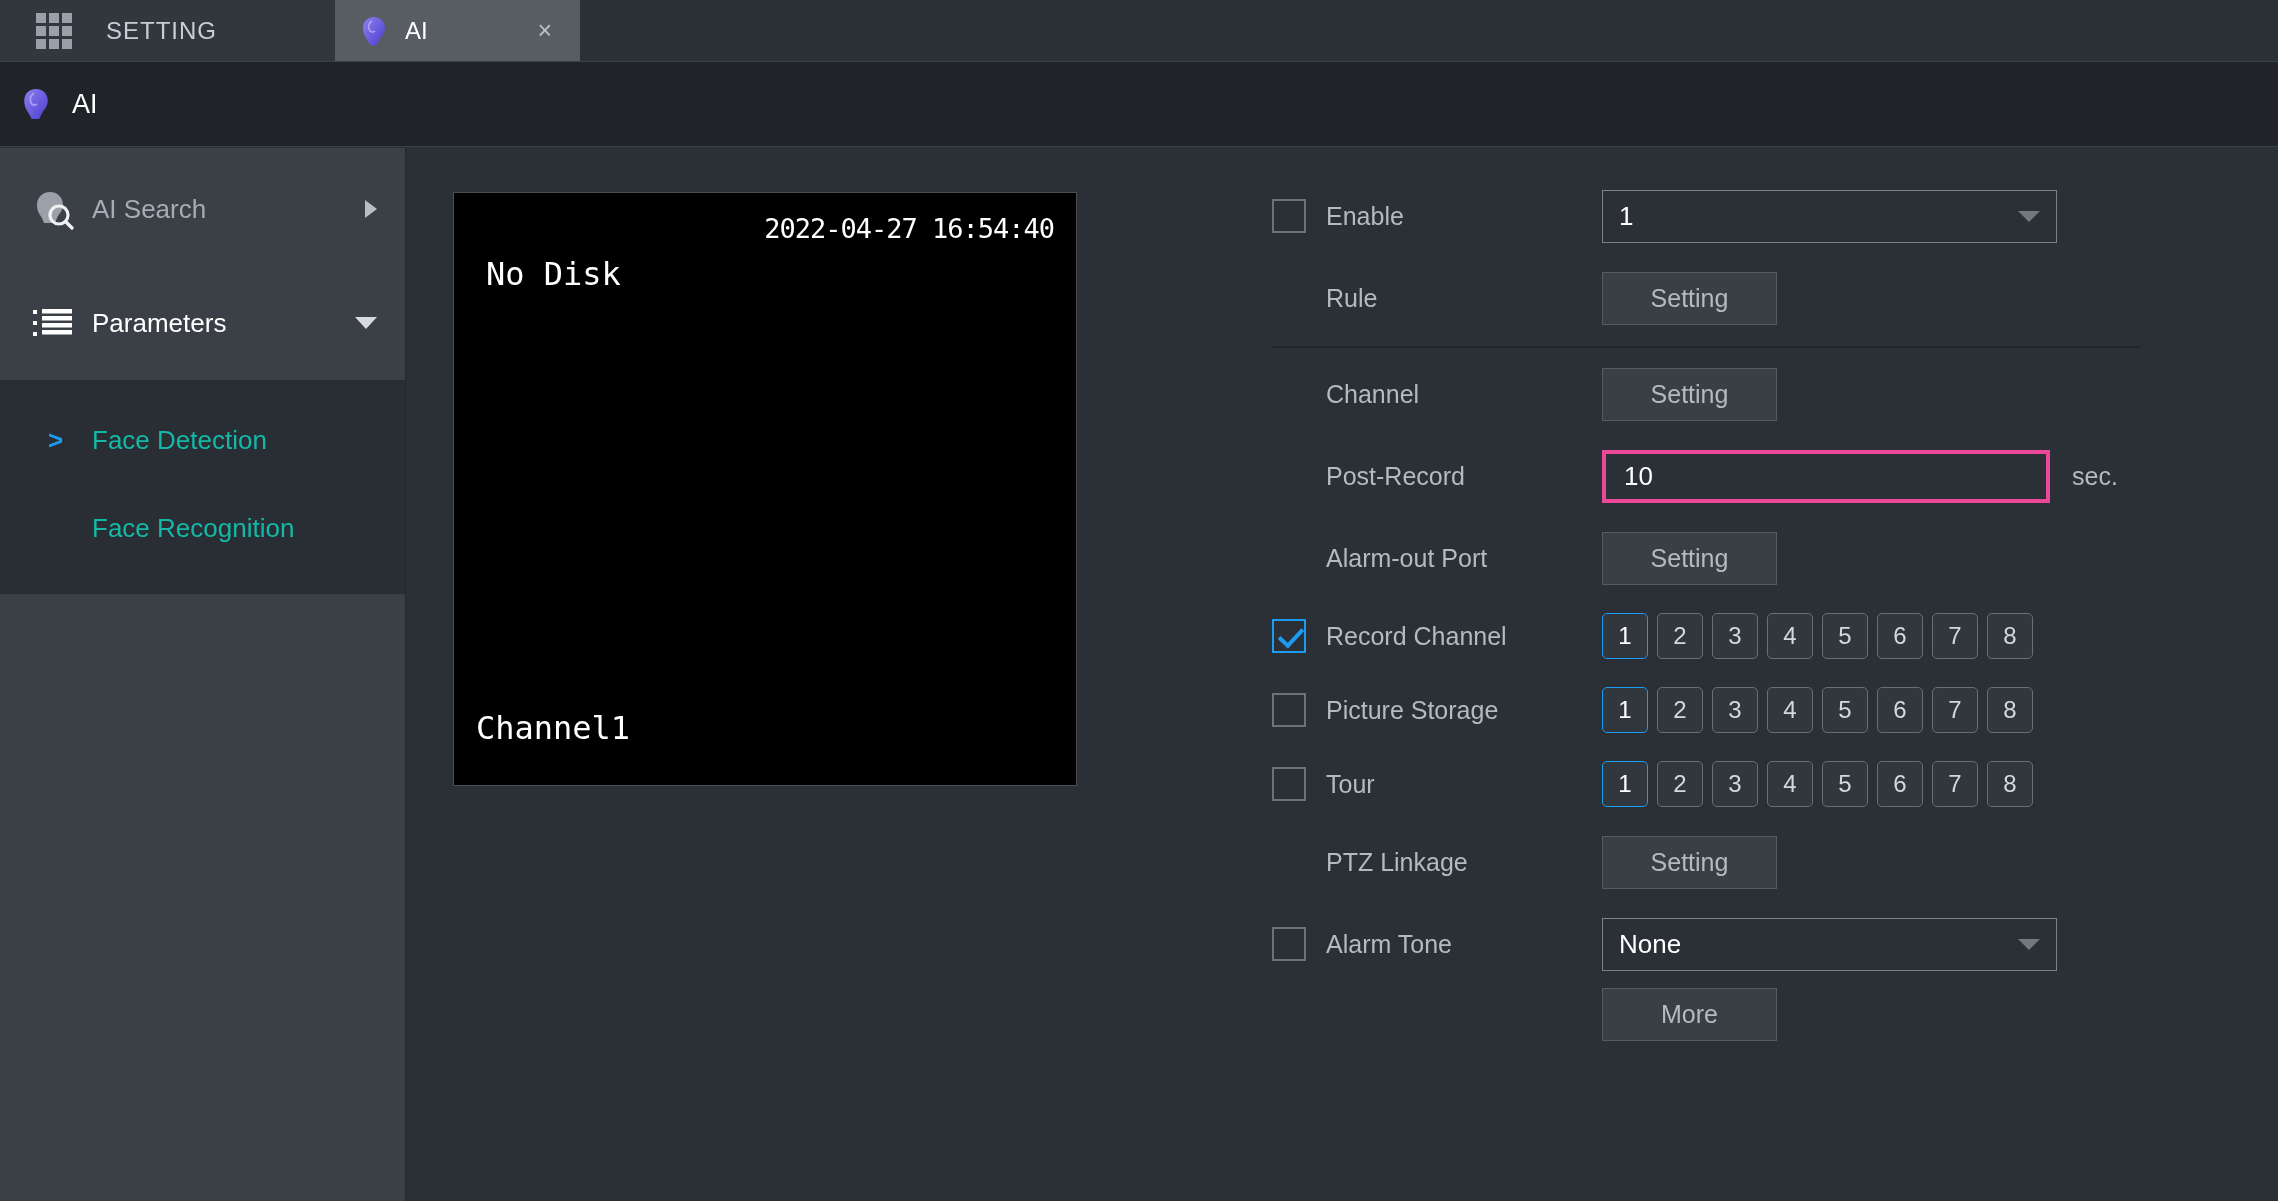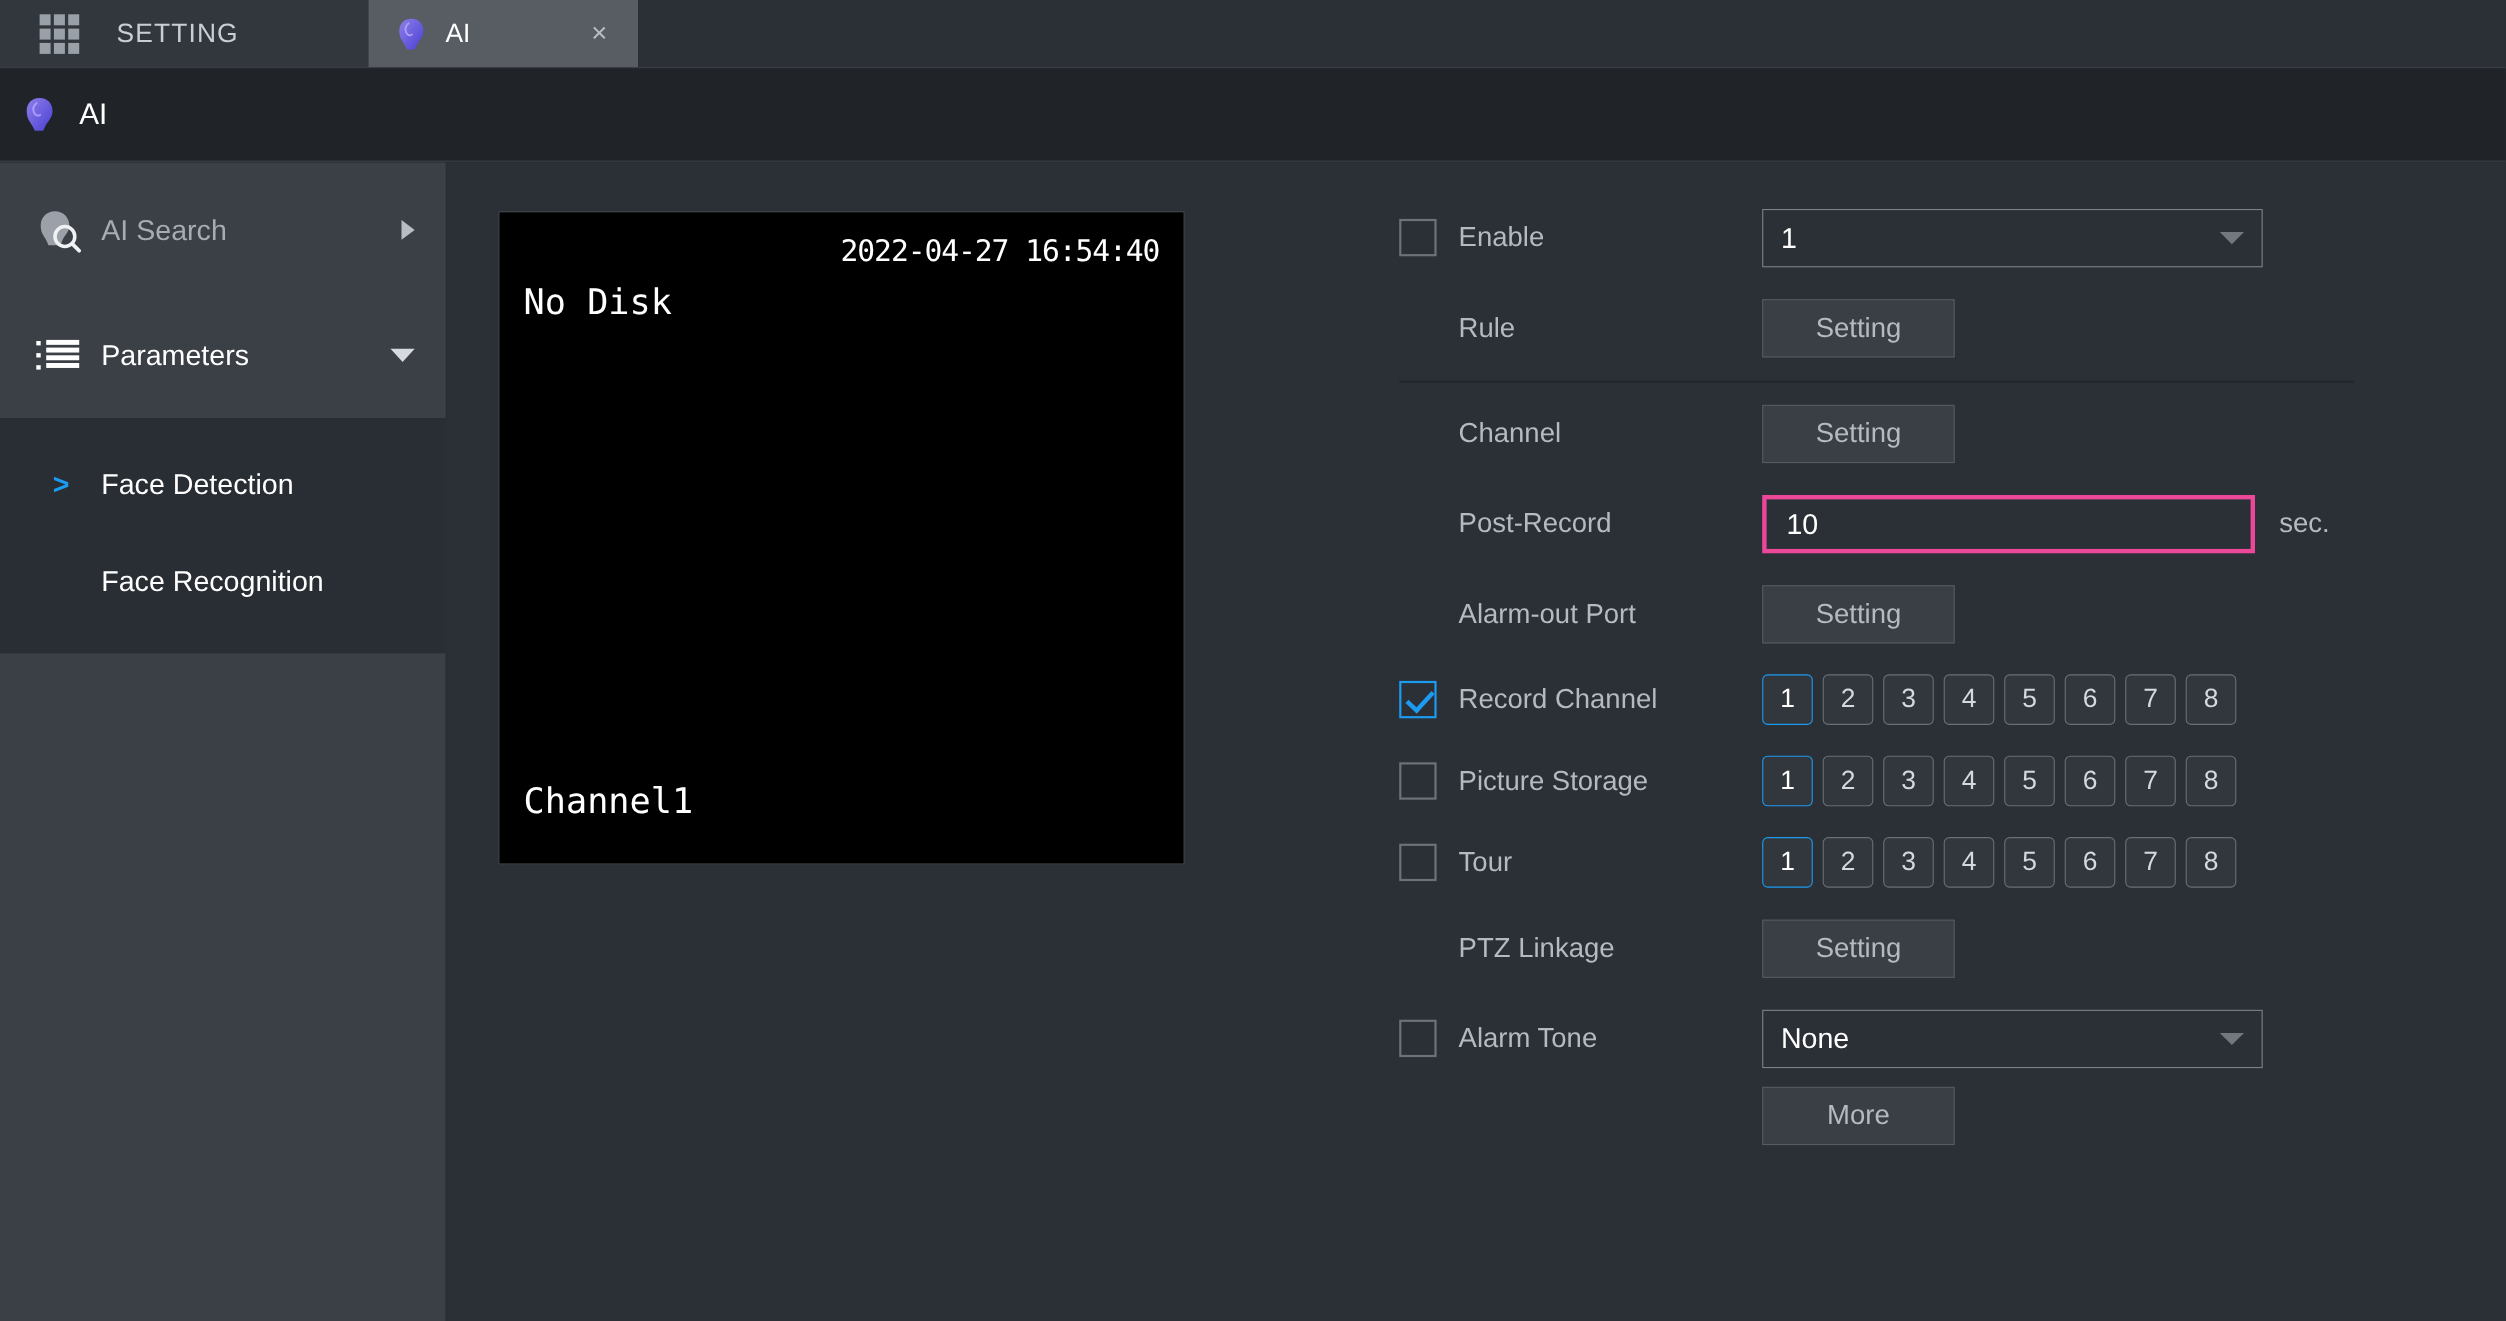--- a/index.html
+++ b/index.html
@@ -144,21 +144,21 @@
   }
   .sub-item .chev {
     width: 26px;
     margin-right: 18px;
     font-size: 26px;
     font-weight: bold;
     flex: 0 0 auto;
   }
   .sub-active .chev { color: #1c9bf0; }
   .sub-active .sub-label { color: #1c9bf0; }
-  .sub-item .sub-label { color: #ffffff; }
+  .sub-item .sub-label { color: #14b8a6; }
   .sub-item .chev-blank { color: transparent; }
 
   
   .content {
     position: absolute;
     left: 407px; top: 148px;
     width: 1871px; height: 1053px;
     background: #2b2f36;
   }
 
@@ -174,21 +174,21 @@
     position: absolute;
     right: 22px; top: 20px;
     color: #ffffff;
     font-family: "DejaVu Sans Mono", monospace;
     font-size: 27px;
     letter-spacing: -1px;
     white-space: nowrap;
   }
   .v-nodisk {
     position: absolute;
-    left: 22px; top: 62px;
+    left: 32px; top: 62px;
     color: #ffffff;
     font-family: "DejaVu Sans Mono", monospace;
     font-size: 32px;
   }
   .v-channel {
     position: absolute;
     left: 22px; bottom: 38px;
     color: #ffffff;
     font-family: "DejaVu Sans Mono", monospace;
     font-size: 32px;

